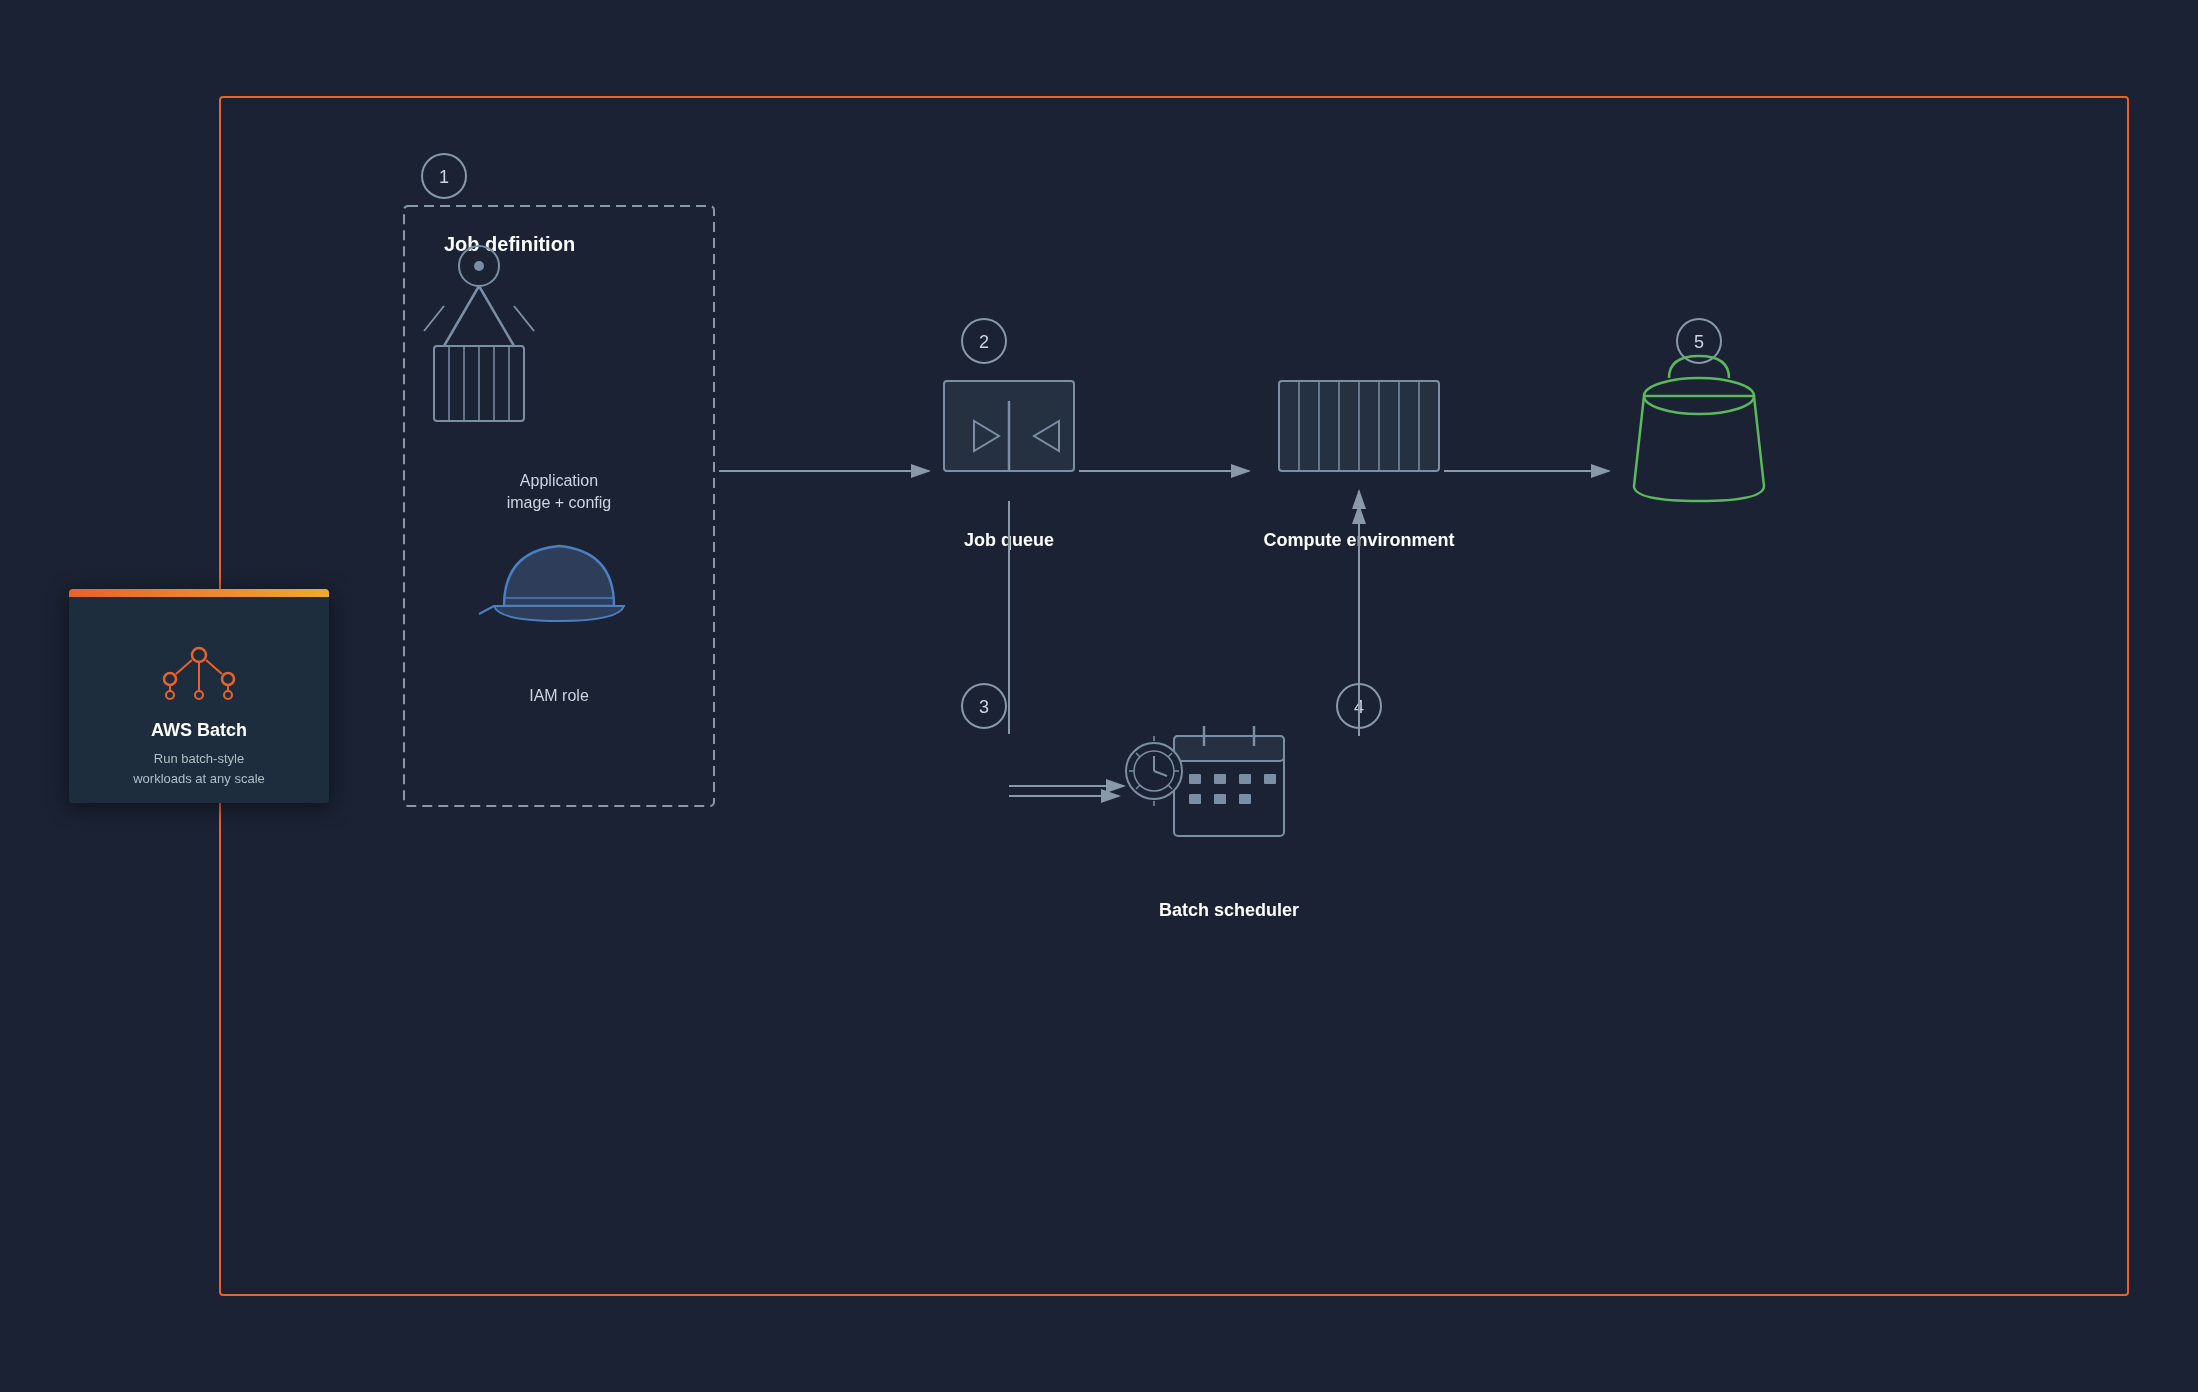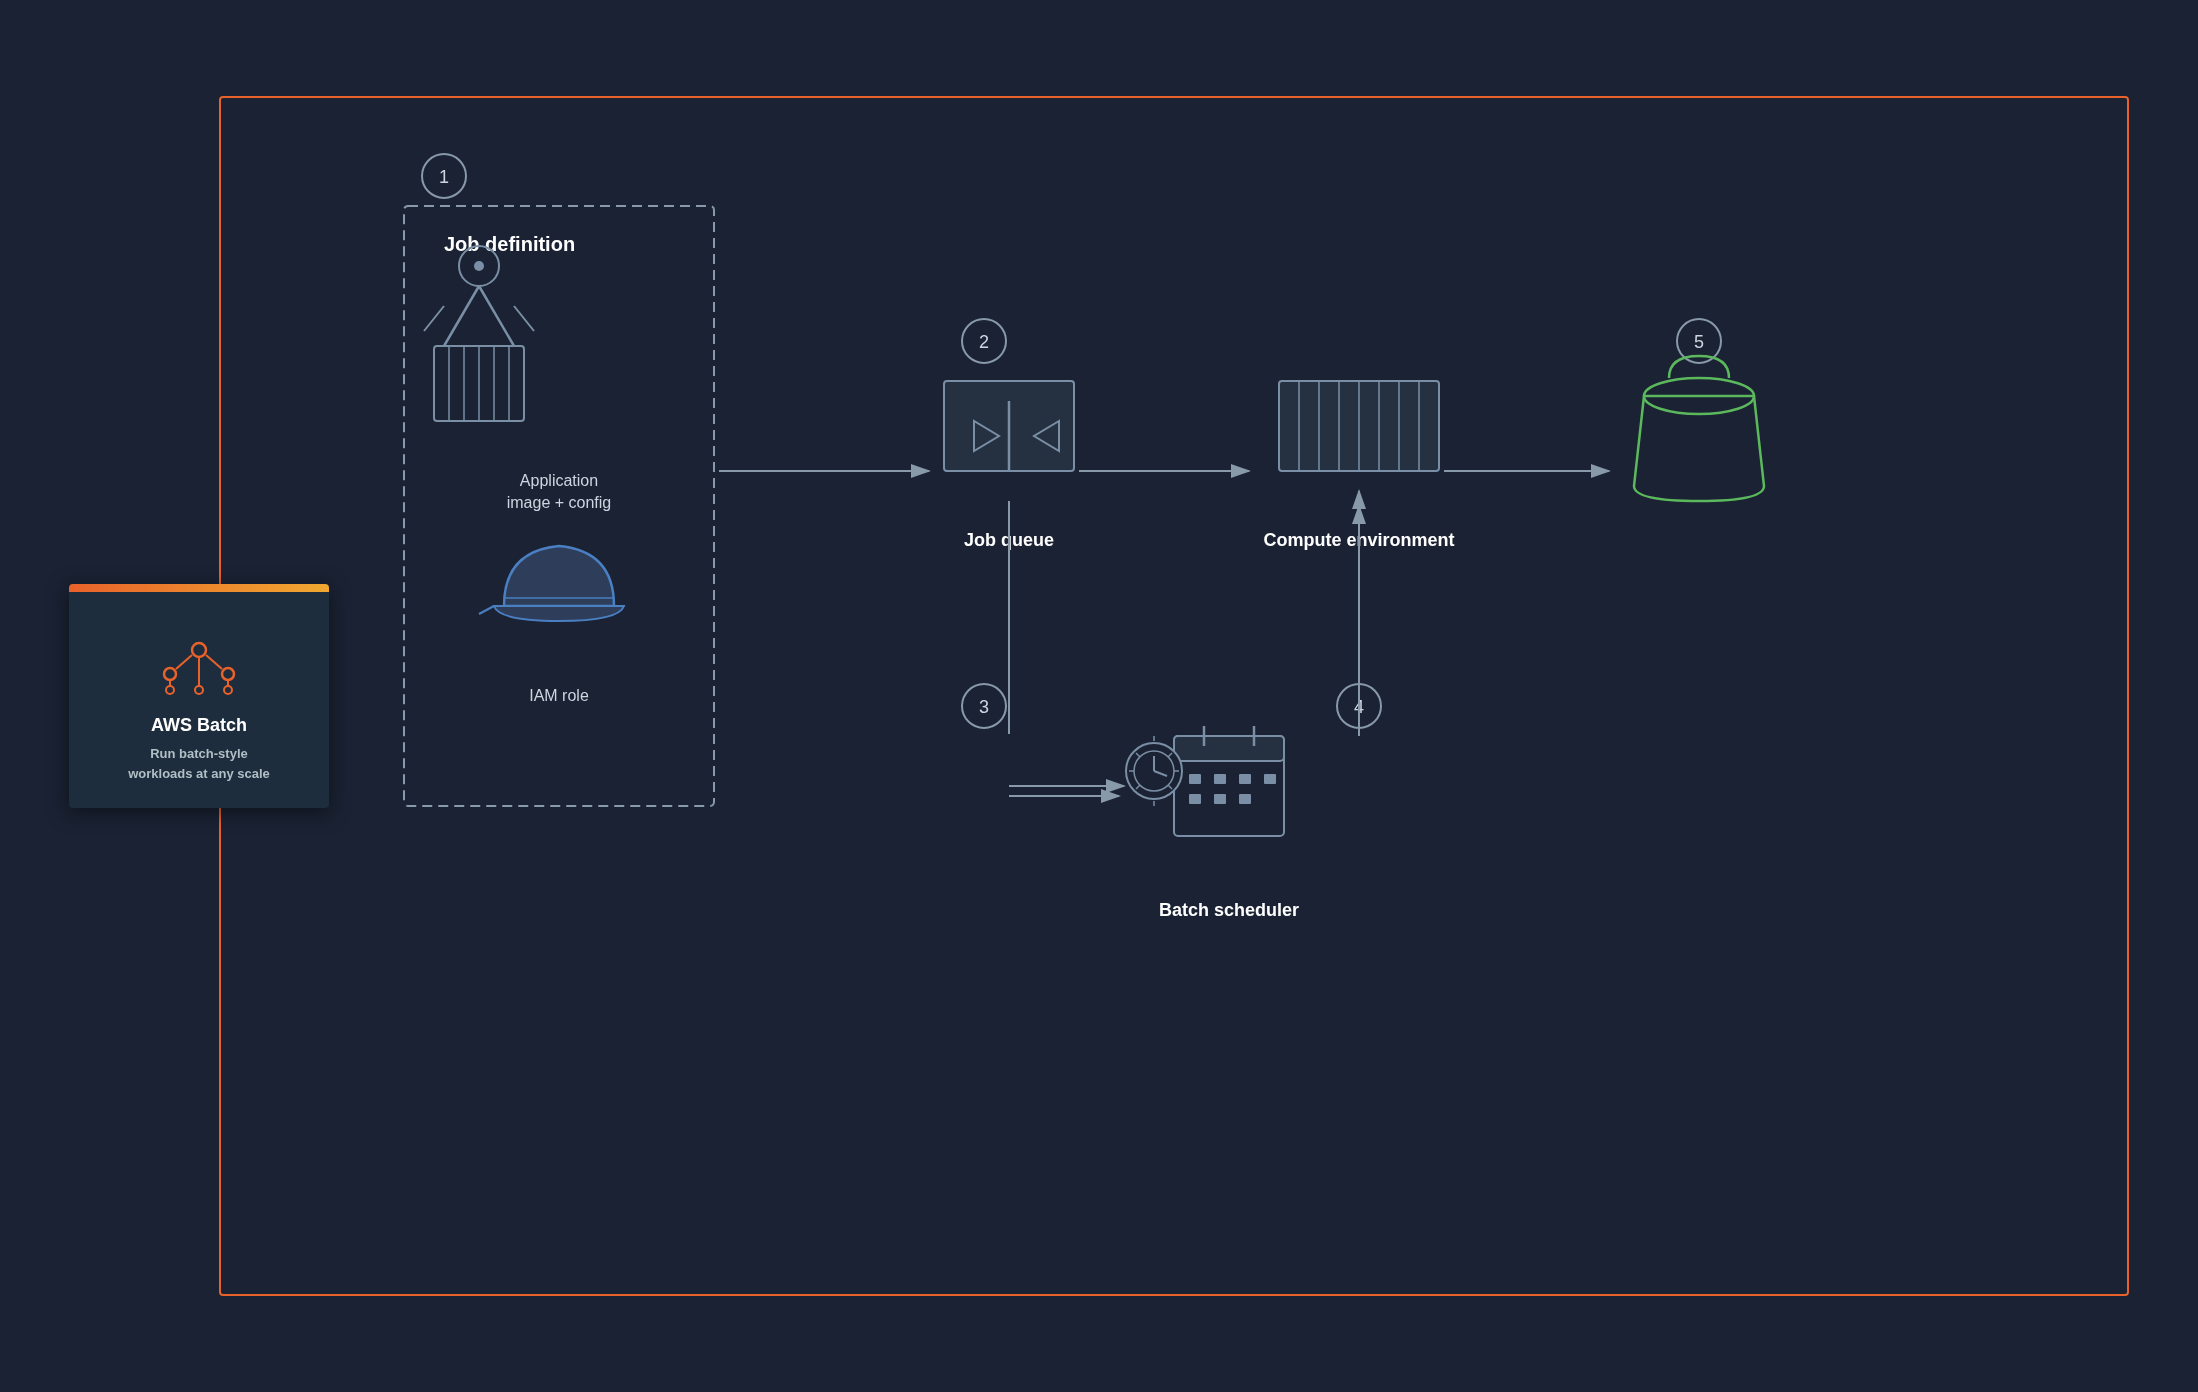--- a/index.html
+++ b/index.html
@@ -47,21 +47,21 @@
       box-shadow: 0 4px 20px rgba(0,0,0,0.5);
       z-index: 10;
     }
 
     .card-top-bar {
       height: 8px;
       background: linear-gradient(to right, #e8622a, #f0a830);
     }
 
     .card-content {
-      padding: 30px 20px 25px;
+      padding: 30px 20px 15px;
       display: flex;
       flex-direction: column;
       align-items: center;
       text-align: center;
       border-radius: 22px;
     }
 
     .aws-batch-icon {
       width: 90px;
       height: 75px;
@@ -72,21 +72,20 @@
       color: #ffffff;
       font-size: 18px;
       font-weight: 700;
       margin-bottom: 8px;
     }
 
     .aws-batch-subtitle {
       color: #b0bec5;
       font-size: 13px;
       line-height: 1.5;
-      font-weight: bold;
     }
 
     svg text {
       font-family: Arial, sans-serif;
     }
   </style>
 </head>
 <body>
 
 <div class="outer-container">

